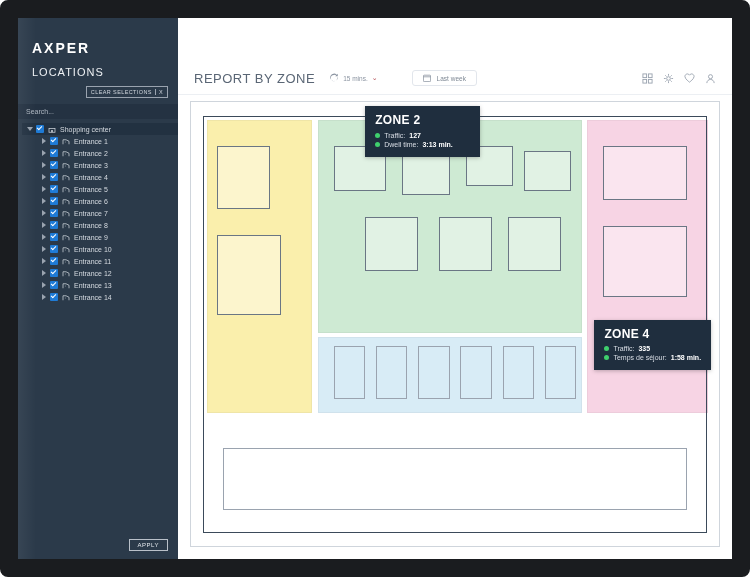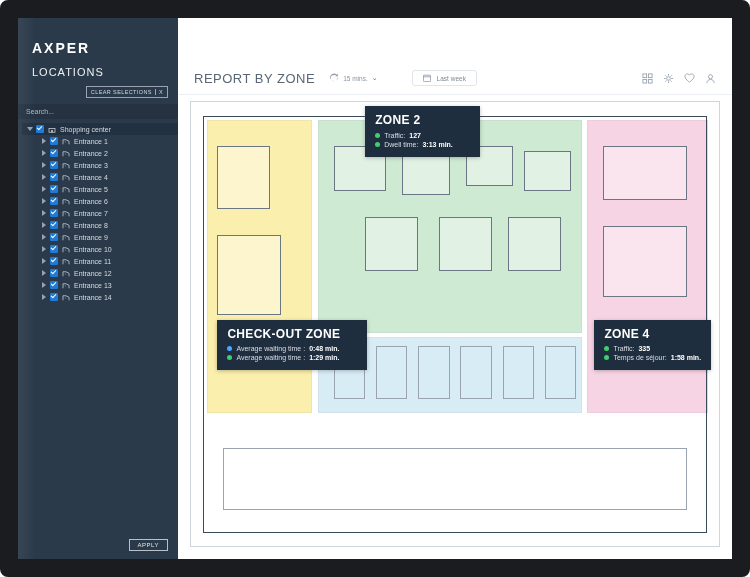--- a/index.html
+++ b/index.html
@@ -460,33 +460,20 @@
             <span class="mlabel">Traffic:</span>
             <span class="mval">127</span>
           </div>
           <div class="metric">
             <span class="dot g"></span>
             <span class="mlabel">Dwell time:</span>
             <span class="mval">3:13 min.</span>
           </div>
         </div>
 
-        <div class="zone-label" style="left:5%; top:49%; min-width:150px;">
-          <div class="ttl">CHECK-OUT ZONE</div>
-          <div class="metric">
-            <span class="dot b"></span>
-            <span class="mlabel">Average waiting time :</span>
-            <span class="mval">0:48 min.</span>
-          </div>
-          <div class="metric">
-            <span class="dot g"></span>
-            <span class="mlabel">Average waiting time :</span>
-            <span class="mval">1:29 min.</span>
-          </div>
-        </div>
 
         <div class="zone-label" style="right:1.5%; top:49%;">
           <div class="ttl">ZONE 4</div>
           <div class="metric">
             <span class="dot g"></span>
             <span class="mlabel">Traffic:</span>
             <span class="mval">335</span>
           </div>
           <div class="metric">
             <span class="dot g"></span>

